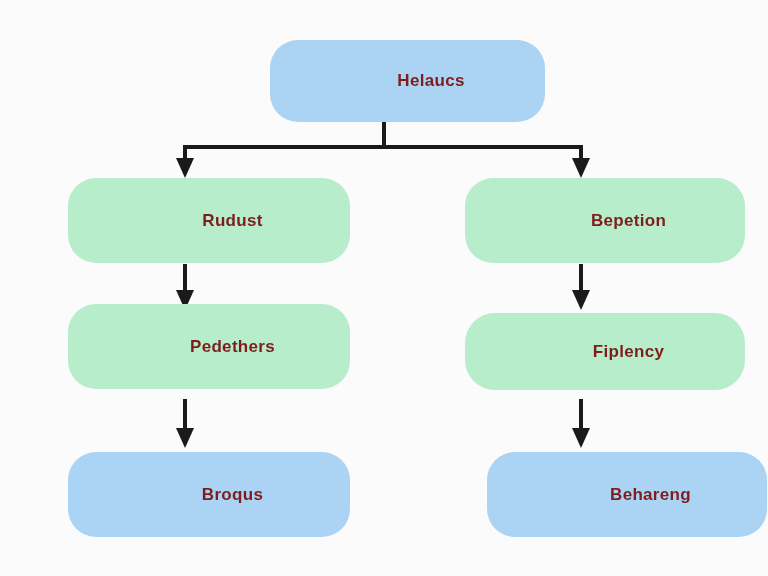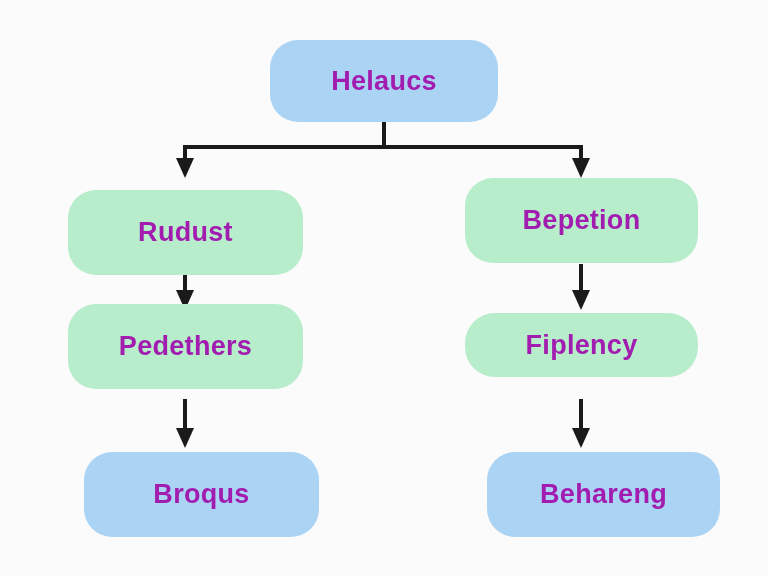--- a/index.html
+++ b/index.html
@@ -22,34 +22,35 @@
     width: 768px;
     height: 576px;
   }
   .node {
     position: absolute;
     border-radius: 28px;
     display: flex;
     align-items: center;
     justify-content: center;
     font-weight: 700;
-    font-size: 27px;
-    color: #a21caf;
+    font-size: 17px;
+    color: #7f1d1d;
     letter-spacing: 0.3px;
     text-align: center;
+    padding-left: 47px;
   }
   .node--blue  { background: #abd3f4; }
   .node--green { background: #b7edca; }
 
   #node-helaucs   { left: 270px; top: 40px;  width: 228px; height: 82px; }
-  #node-rudust    { left: 68px;  top: 178px; width: 235px; height: 85px; margin-top: 12px; }
+  #node-rudust    { left: 68px;  top: 178px; width: 235px; height: 85px; }
   #node-bepetion  { left: 465px; top: 178px; width: 233px; height: 85px; }
   #node-pedethers { left: 68px;  top: 304px; width: 235px; height: 85px; }
-  #node-fiplency  { left: 465px; top: 313px; width: 233px; height: 64px; border-radius: 30px; }
-  #node-broqus    { left: 84px;  top: 452px; width: 235px; height: 85px; }
+  #node-fiplency  { left: 465px; top: 313px; width: 233px; height: 77px; border-radius: 30px; }
+  #node-broqus    { left: 68px;  top: 452px; width: 235px; height: 85px; }
   #node-behareng  { left: 487px; top: 452px; width: 233px; height: 85px; }
 </style>
 </head>
 <body>
 
 <div class="canvas">
 
   <svg class="connectors" viewBox="0 0 768 576" xmlns="http://www.w3.org/2000/svg">
     <defs>
       <marker id="arrowhead" markerUnits="userSpaceOnUse" markerWidth="22" markerHeight="22" refX="2" refY="10" orient="auto">

